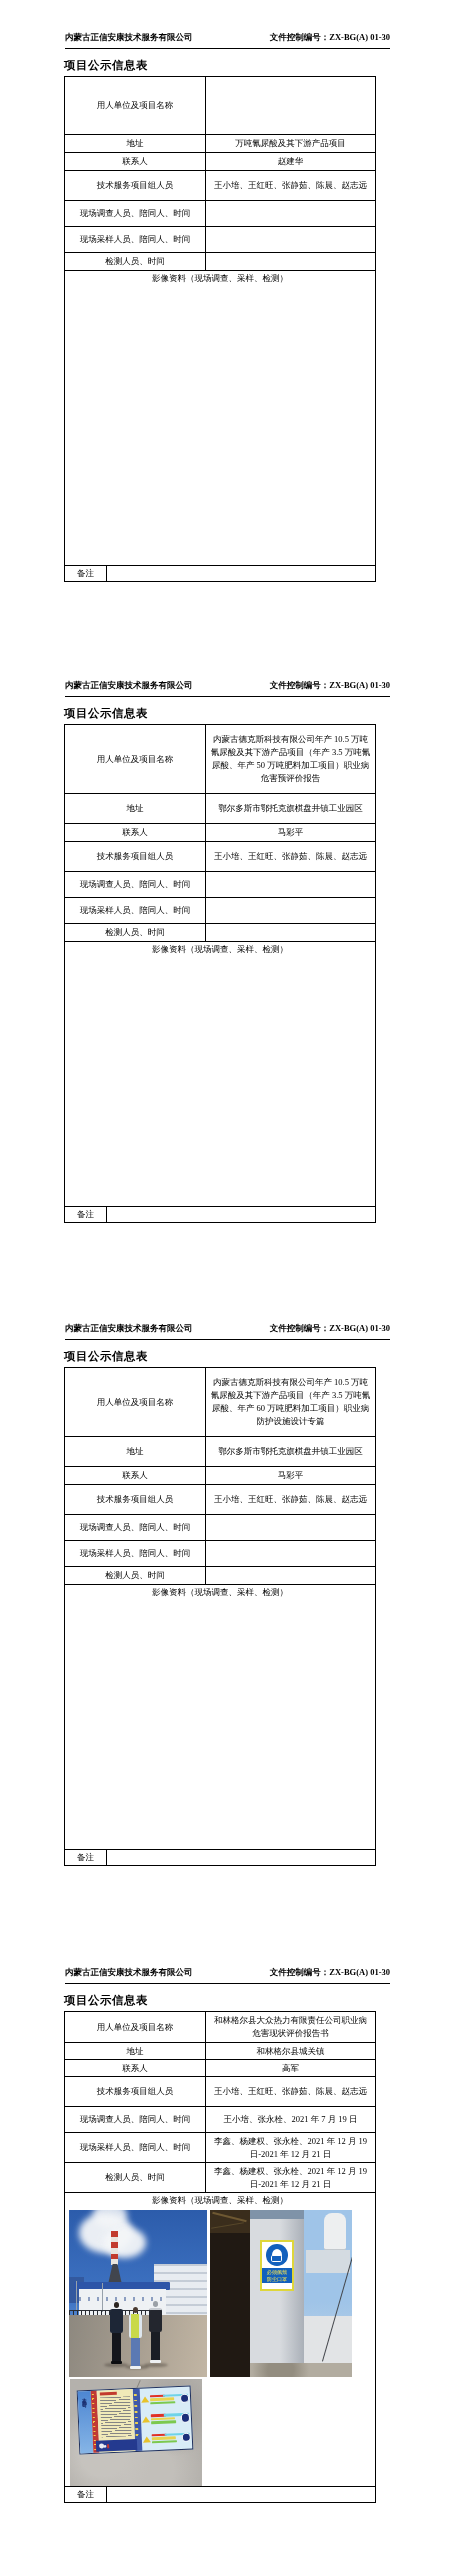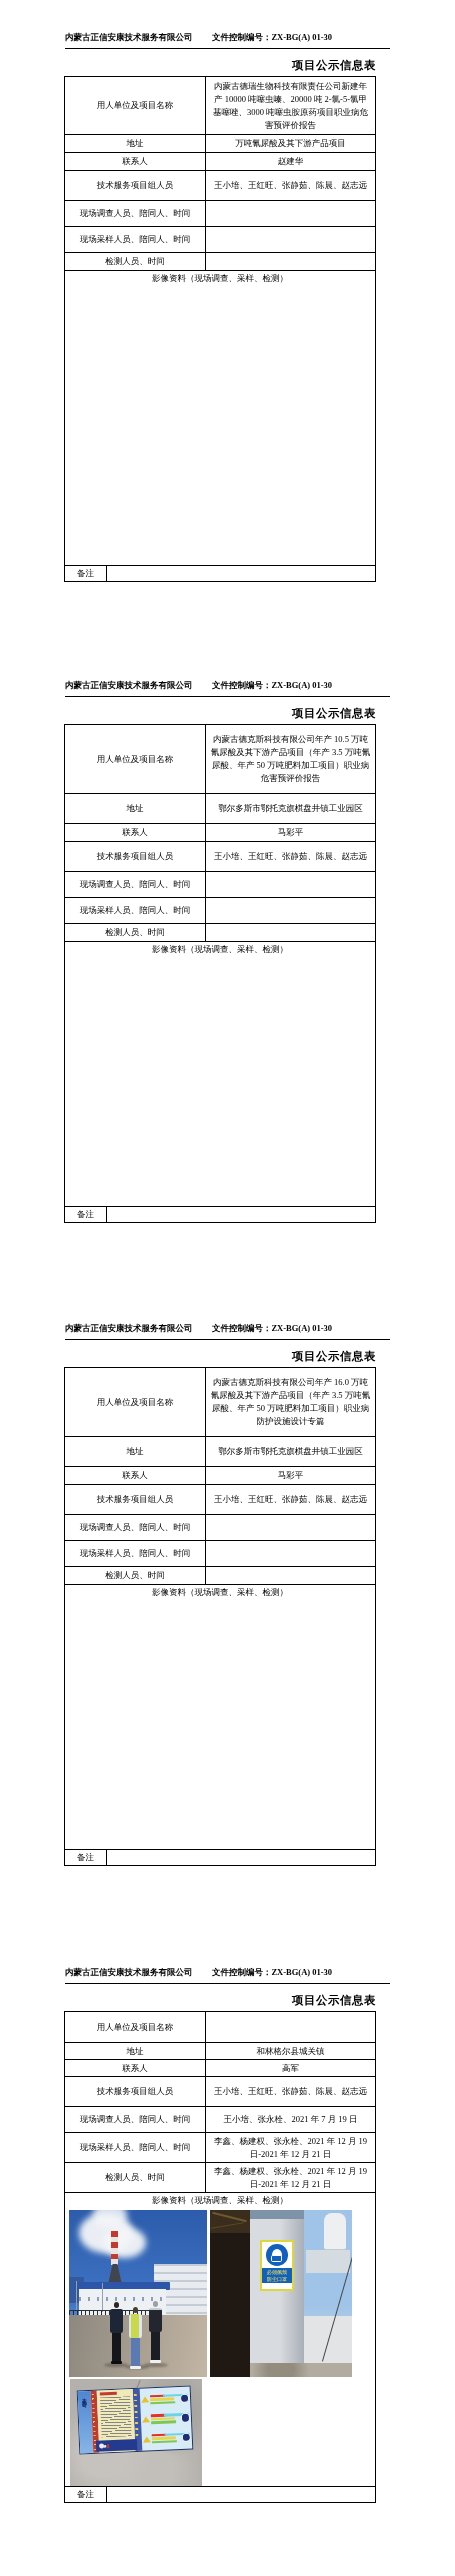--- a/index.html
+++ b/index.html
@@ -1,22 +1,22 @@
 <!DOCTYPE html>
 <html style="font-size:9px"><head>
 <meta charset="utf-8">
 <style>
   html,body{margin:0;padding:0;background:#ffffff;}
   body{width:456px;height:2576px;position:relative;
        font-family:"Liberation Serif","DejaVu Serif",serif;color:#000;}
   .sheet{position:absolute;left:0;width:456px;}
   .hdr{position:absolute;top:32px;left:65px;width:325px;display:flex;
-       justify-content:flex-start;gap:19.4px;font-weight:bold;font-size:8.5px;white-space:nowrap;}
+       justify-content:space-between;gap:19.4px;font-weight:bold;font-size:8.5px;white-space:nowrap;}
   .rule{position:absolute;top:48px;left:65px;width:325px;height:1.1px;background:#000;}
-  .ttl{position:absolute;top:58px;left:64px;width:312px;margin:0;text-align:right;
+  .ttl{position:absolute;top:58px;left:64px;width:312px;margin:0;text-align:left;
        font-size:11.4px;font-weight:bold;letter-spacing:0.6px;}
   .tbl{position:absolute;top:76px;left:64px;width:312px;border:1.1px solid #000;
        box-sizing:border-box;background:#fff;}
   .row{display:flex;box-sizing:border-box;border-top:0.9px solid #000;}
   .row:first-child{border-top:none;}
   .lbl{width:141px;box-sizing:border-box;border-right:0.9px solid #000;display:flex;
        align-items:center;justify-content:center;text-align:center;font-size:8.5px;
        line-height:13px;padding:0.6px 3.4px;}
   .val{flex:1;display:flex;align-items:center;justify-content:center;text-align:center;
        font-size:8.5px;line-height:13px;padding:0.6px 4.6px;box-sizing:border-box;}
@@ -163,21 +163,20 @@
 <section class="sheet s1" style="top:0;height:648px;">
   <header class="hdr">
     <span>内蒙古正信安康技术服务有限公司</span>
     <span><span>文件控制编号：</span><span>ZX-BG(A) 01-30</span></span>
   </header>
   <div class="rule"></div>
   <h1 class="ttl">项目公示信息表</h1>
   <div class="tbl">
     <div class="row r-project">
       <div class="lbl">用人单位及项目名称</div>
-      <div class="val">内蒙古德瑞生物科技有限责任公司新建年产 10000 吨噻虫嗪、20000 吨 2-氯-5-氯甲基噻唑、3000 吨噻虫胺原药项目职业病危害预评价报告</div>
     </div>
     <div class="row r-address">
       <div class="lbl">地址</div>
       <div class="val">万吨氰尿酸及其下游产品项目</div>
     </div>
     <div class="row r-contact">
       <div class="lbl">联系人</div>
       <div class="val">赵建华</div>
     </div>
     <div class="row r-team">
@@ -255,21 +254,21 @@
 <section class="sheet s3" style="top:1291px;height:644px;">
   <header class="hdr">
     <span>内蒙古正信安康技术服务有限公司</span>
     <span><span>文件控制编号：</span><span>ZX-BG(A) 01-30</span></span>
   </header>
   <div class="rule"></div>
   <h1 class="ttl">项目公示信息表</h1>
   <div class="tbl">
     <div class="row r-project">
       <div class="lbl">用人单位及项目名称</div>
-      <div class="val">内蒙古德克斯科技有限公司年产 16.0 万吨氰尿酸及其下游产品项目（年产 3.5 万吨氰尿酸、年产 50 万吨肥料加工项目）职业病防护设施设计专篇</div>
+      <div class="val">内蒙古德克斯科技有限公司年产 10.5 万吨氰尿酸及其下游产品项目（年产 3.5 万吨氰尿酸、年产 60 万吨肥料加工项目）职业病防护设施设计专篇</div>
     </div>
     <div class="row r-address">
       <div class="lbl">地址</div>
       <div class="val">鄂尔多斯市鄂托克旗棋盘井镇工业园区</div>
     </div>
     <div class="row r-contact">
       <div class="lbl">联系人</div>
       <div class="val">马彩平</div>
     </div>
     <div class="row r-team">
@@ -301,20 +300,21 @@
 <section class="sheet s4" style="top:1935px;height:641px;">
   <header class="hdr">
     <span>内蒙古正信安康技术服务有限公司</span>
     <span><span>文件控制编号：</span><span>ZX-BG(A) 01-30</span></span>
   </header>
   <div class="rule"></div>
   <h1 class="ttl">项目公示信息表</h1>
   <div class="tbl">
     <div class="row r-project">
       <div class="lbl">用人单位及项目名称</div>
+      <div class="val">和林格尔县大众热力有限责任公司职业病危害现状评价报告书</div>
     </div>
     <div class="row r-address">
       <div class="lbl">地址</div>
       <div class="val">和林格尔县城关镇</div>
     </div>
     <div class="row r-contact">
       <div class="lbl">联系人</div>
       <div class="val">高军</div>
     </div>
     <div class="row r-team">

